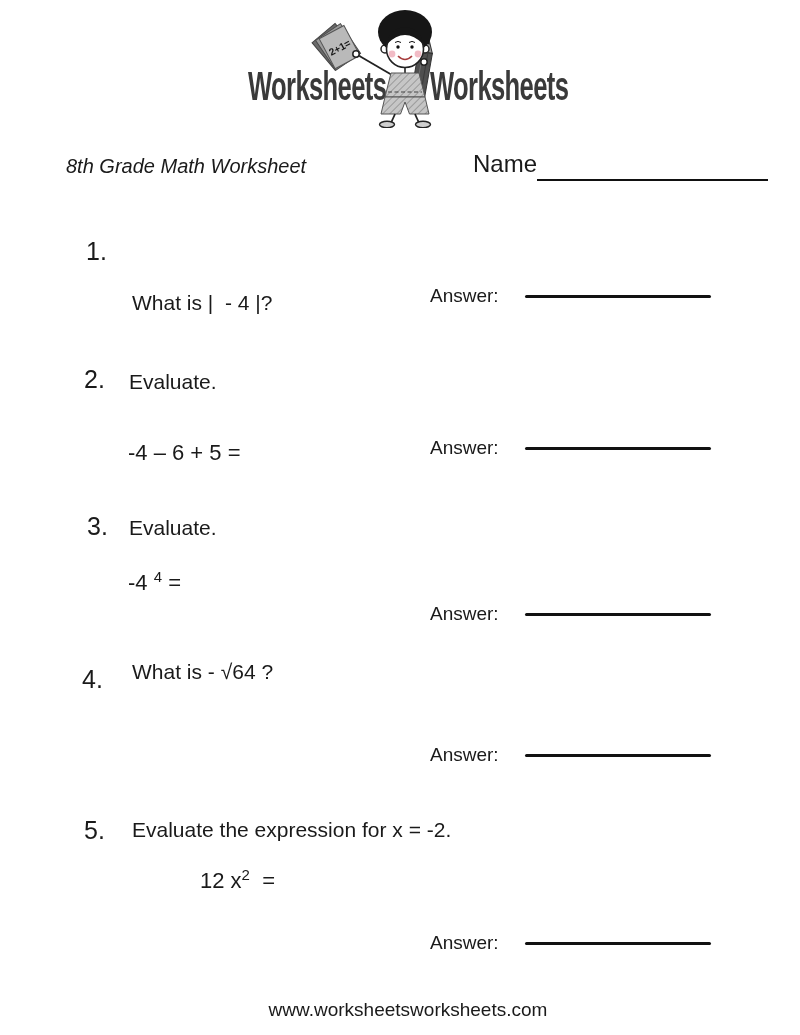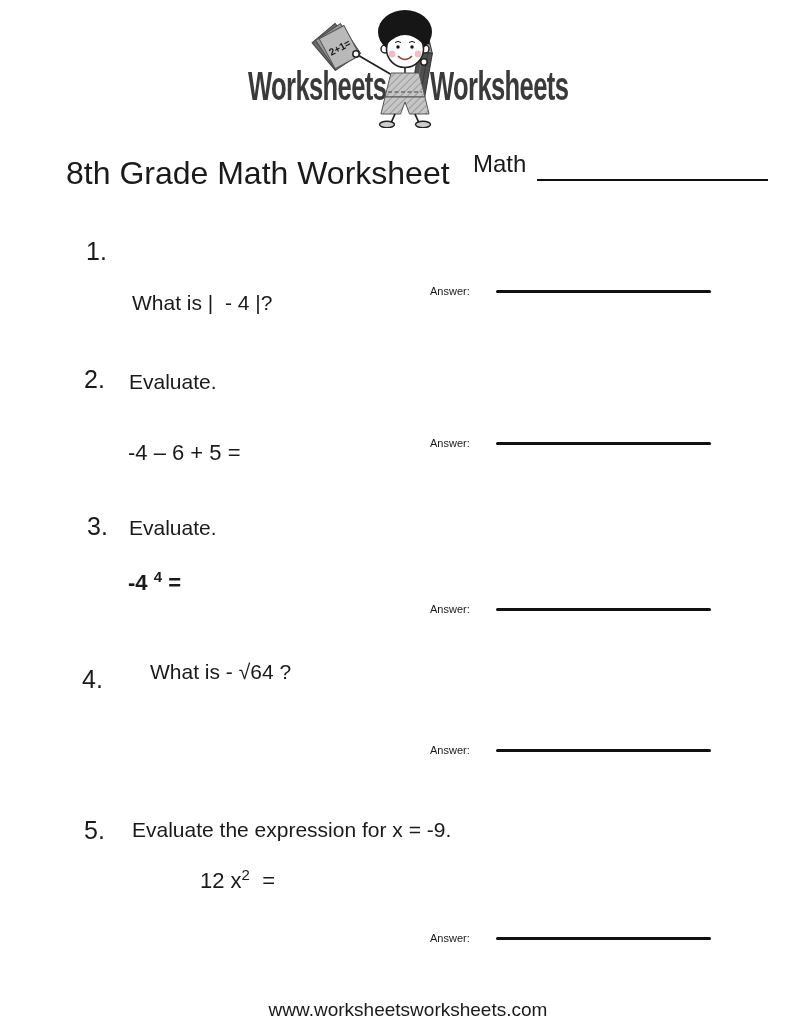--- a/index.html
+++ b/index.html
@@ -24,53 +24,53 @@
     letter-spacing: -1px;
     white-space: pre;
     transform: scaleX(0.64);
     transform-origin: left top;
   }
   .logo-left  { left: 248px; top: 66px; }
   .logo-right { left: 430px; top: 66px; }
   .mascot { left: 310px; top: 2px; }
 
   
-  .title     { left: 66px;  top: 155px; font-size: 32px; white-space: pre; }
+  .title     { left: 66px;  top: 155px; font-size: 20px; white-space: pre; font-style: italic; }
   .name-label{ left: 473px; top: 150px; font-size: 24px; }
   .name-line { left: 537px; top: 179px; width: 231px; height: 2px; background: #111; }
   .subtitle  { left: 66px;  top: 197px; font-size: 20px; }
 
   
   .q-num  { font-size: 25px; line-height: 1.1; }
   .q-text { font-size: 21px; line-height: 1.2; white-space: pre; }
   .q-expr { font-size: 22px; line-height: 1.2; white-space: pre; }
   .q-expr .sup { font-size: 15px; position: relative; top: -8px; }
 
   .q1-num  { left: 86px;  top: 238px; }
   .q1-text { left: 132px; top: 242px; margin-top: 48px; }
   .q2-num  { left: 84px;  top: 366px; }
   .q2-text { left: 129px; top: 369px; }
   .q2-expr { left: 128px; top: 424px; margin-top: 16px; }
   .q3-num  { left: 87px;  top: 513px; }
   .q3-text { left: 129px; top: 515px; }
-  .q3-expr { left: 128px; top: 570px; font-weight: bold; }
+  .q3-expr { left: 128px; top: 570px; }
   .q4-num  { left: 82px;  top: 666px; }
-  .q4-text { left: 132px; top: 659px; margin-left: 18px; }
+  .q4-text { left: 132px; top: 659px; }
   .q5-num  { left: 84px;  top: 817px; }
   .q5-text { left: 132px; top: 817px; }
   .q5-expr { left: 200px; top: 868px; }
 
   
   .answer-row {
     left: 430px;
     width: 281px;
     display: flex;
     align-items: center;
   }
-  .answer-label { font-size: 11px; margin-right: 26px; white-space: nowrap; }
+  .answer-label { font-size: 19px; margin-right: 26px; white-space: nowrap; }
   .answer-line  { flex: 1; height: 3px; background: #111; border-radius: 2px; }
   .ans1 { top: 285px; }
   .ans2 { top: 437px; }
   .ans3 { top: 603px; }
   .ans4 { top: 744px; }
   .ans5 { top: 932px; }
 
   
   .footer {
     left: 8px; top: 999px; width: 800px;
@@ -135,21 +135,21 @@
     <line x1="78" y1="90" x2="112" y2="90" stroke="#444" stroke-width="1.2" stroke-dasharray="4 2.5"></line>
     <path d="M 75,95 L 115,95 L 119,112 L 99.5,112 L 95,100 L 90.5,112 L 71,112 Z" fill="url(#hatch)" stroke="#555" stroke-width="1"></path>
 
     <line x1="85" y1="112" x2="81" y2="121" stroke="#222" stroke-width="1.8"></line>
     <line x1="105" y1="112" x2="109" y2="121" stroke="#222" stroke-width="1.8"></line>
     <ellipse cx="77" cy="122.5" rx="7.5" ry="3.2" fill="#cfcfcf" stroke="#222" stroke-width="1.4"></ellipse>
     <ellipse cx="113" cy="122.5" rx="7.5" ry="3.2" fill="#cfcfcf" stroke="#222" stroke-width="1.4"></ellipse>
   </svg>
 
   <div class="abs title">8th Grade Math Worksheet</div>
-  <div class="abs name-label">Math</div>
+  <div class="abs name-label">Name</div>
   <div class="abs name-line"></div>
 
   <div class="abs q-num q1-num">1.</div>
   <div class="abs q-text q1-text">What is |  - 4 |?</div>
   <div class="abs answer-row ans1">
     <span class="answer-label">Answer:</span>
     <span class="answer-line"></span>
   </div>
 
   <div class="abs q-num q2-num">2.</div>
@@ -169,21 +169,21 @@
   </div>
 
   <div class="abs q-num q4-num">4.</div>
   <div class="abs q-text q4-text">What is - √64 ?</div>
   <div class="abs answer-row ans4">
     <span class="answer-label">Answer:</span>
     <span class="answer-line"></span>
   </div>
 
   <div class="abs q-num q5-num">5.</div>
-  <div class="abs q-text q5-text">Evaluate the expression for x = -9.</div>
+  <div class="abs q-text q5-text">Evaluate the expression for x = -2.</div>
   <div class="abs q-expr q5-expr"><span>12 x</span><span class="sup">2</span><span>  =</span></div>
   <div class="abs answer-row ans5">
     <span class="answer-label">Answer:</span>
     <span class="answer-line"></span>
   </div>
 
   <a class="abs footer" href="#">www.worksheetsworksheets.com</a>
 
 </div>
 

